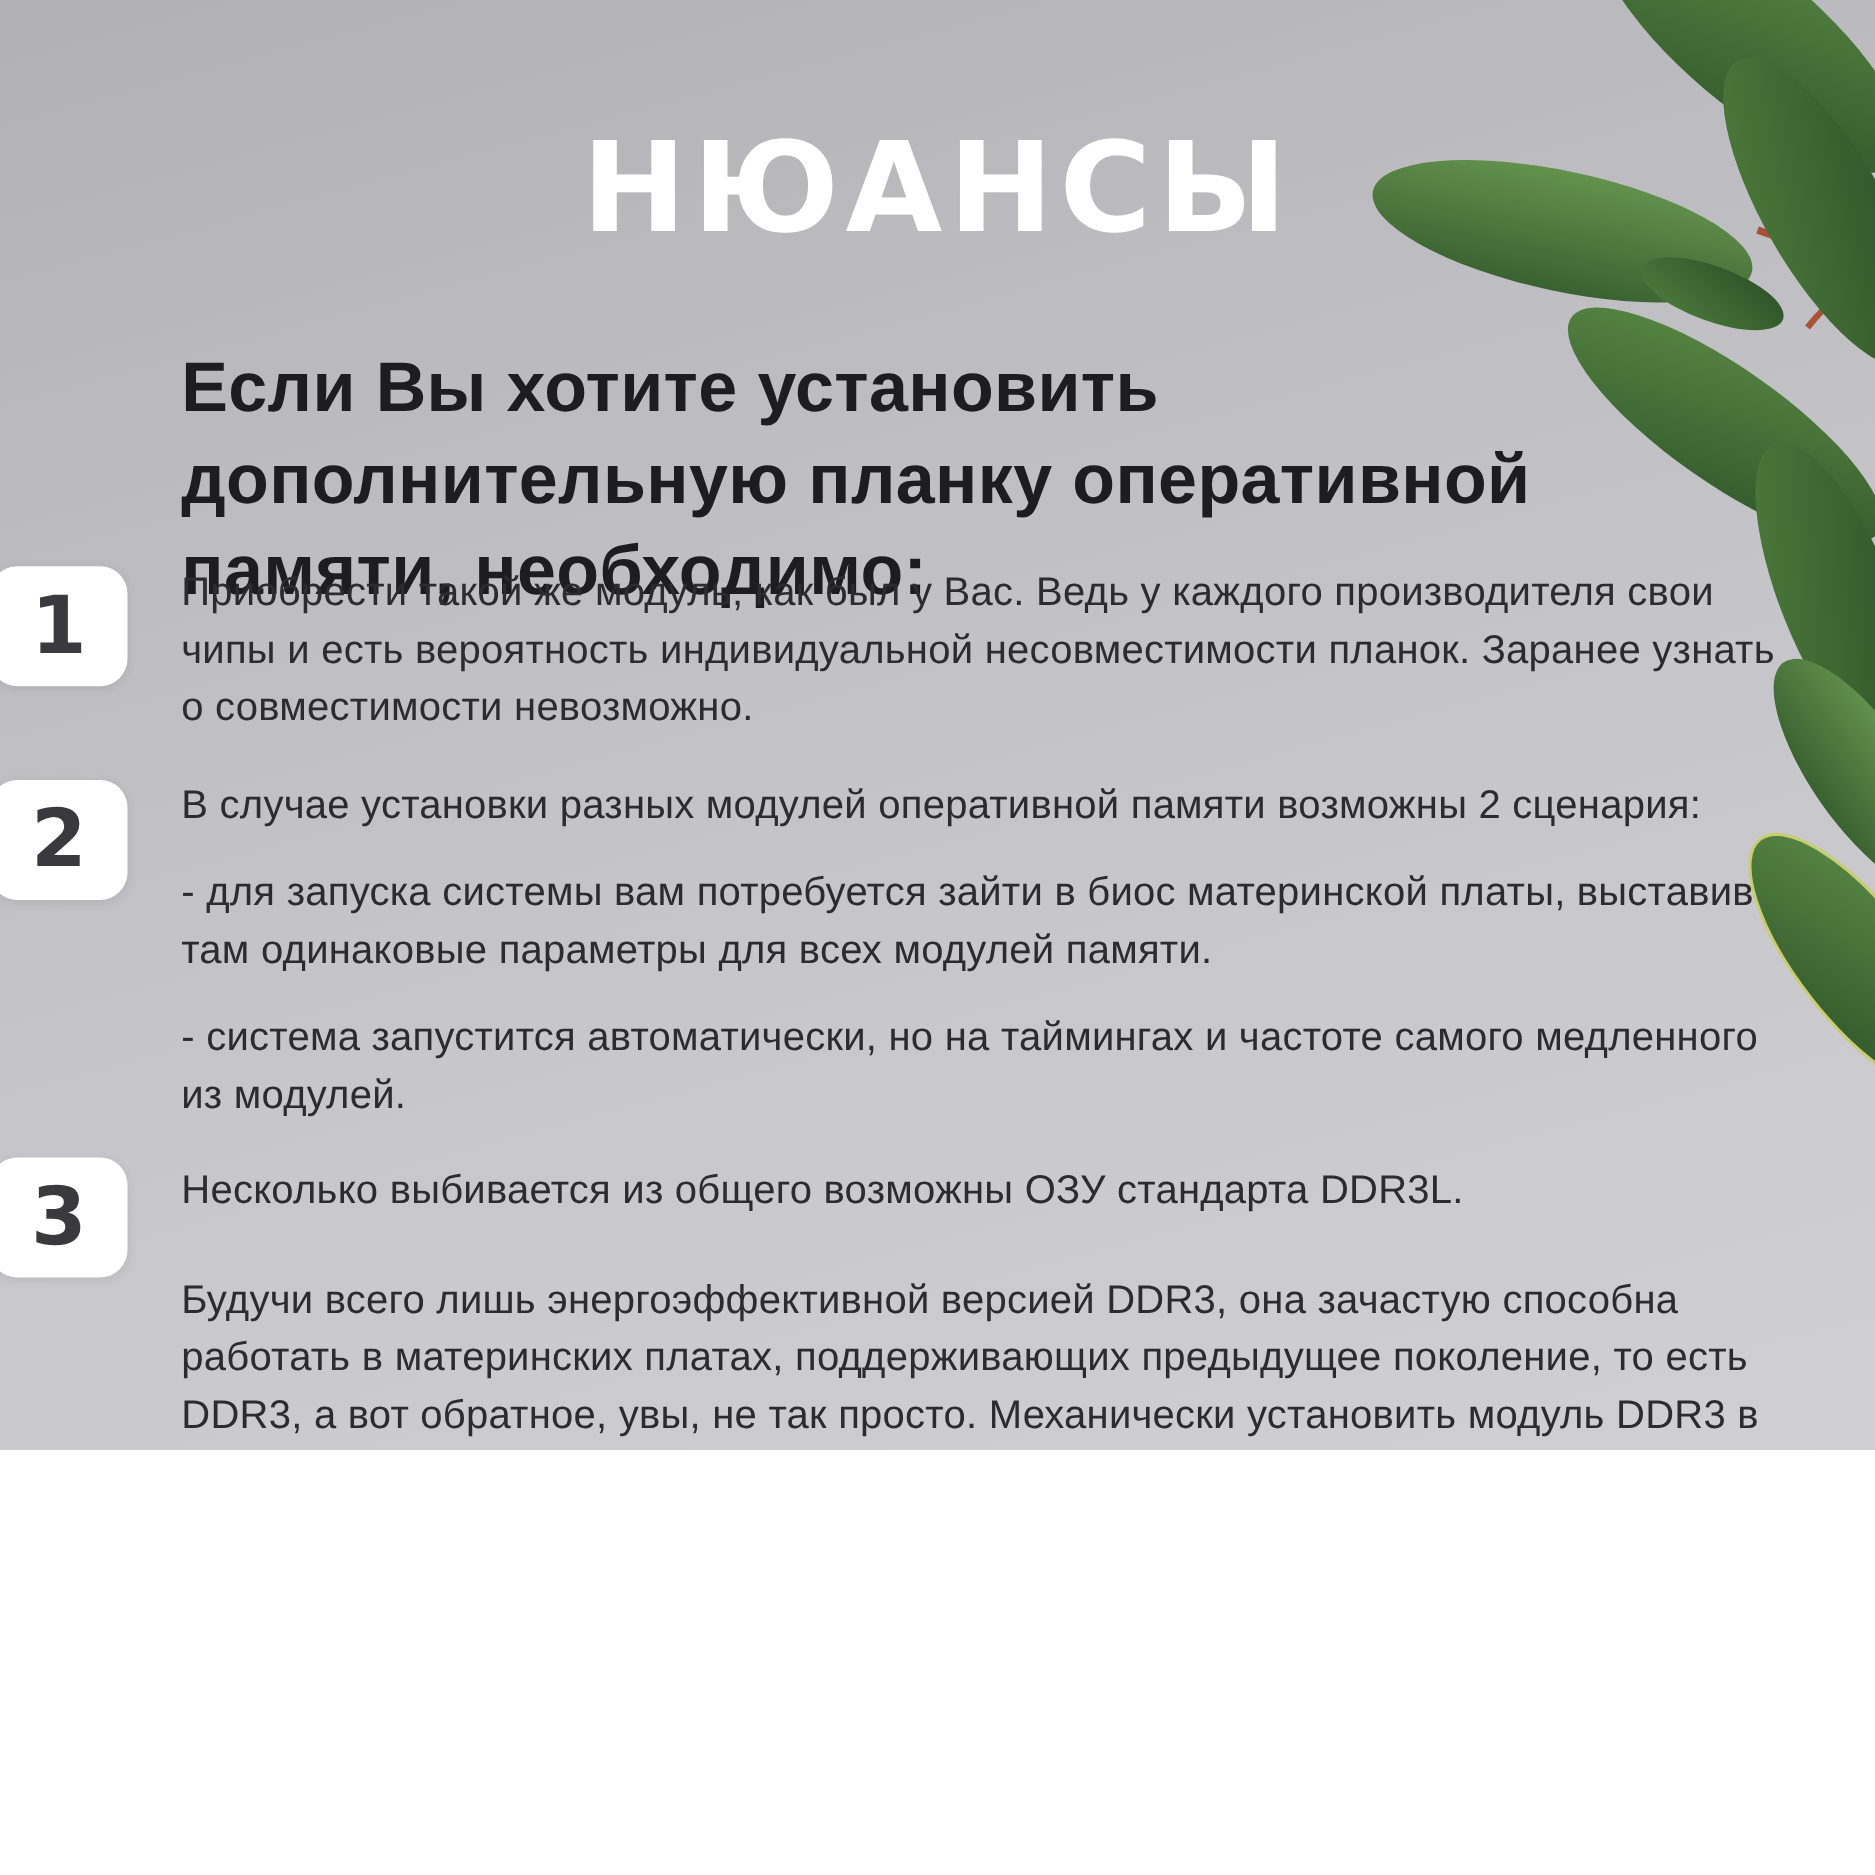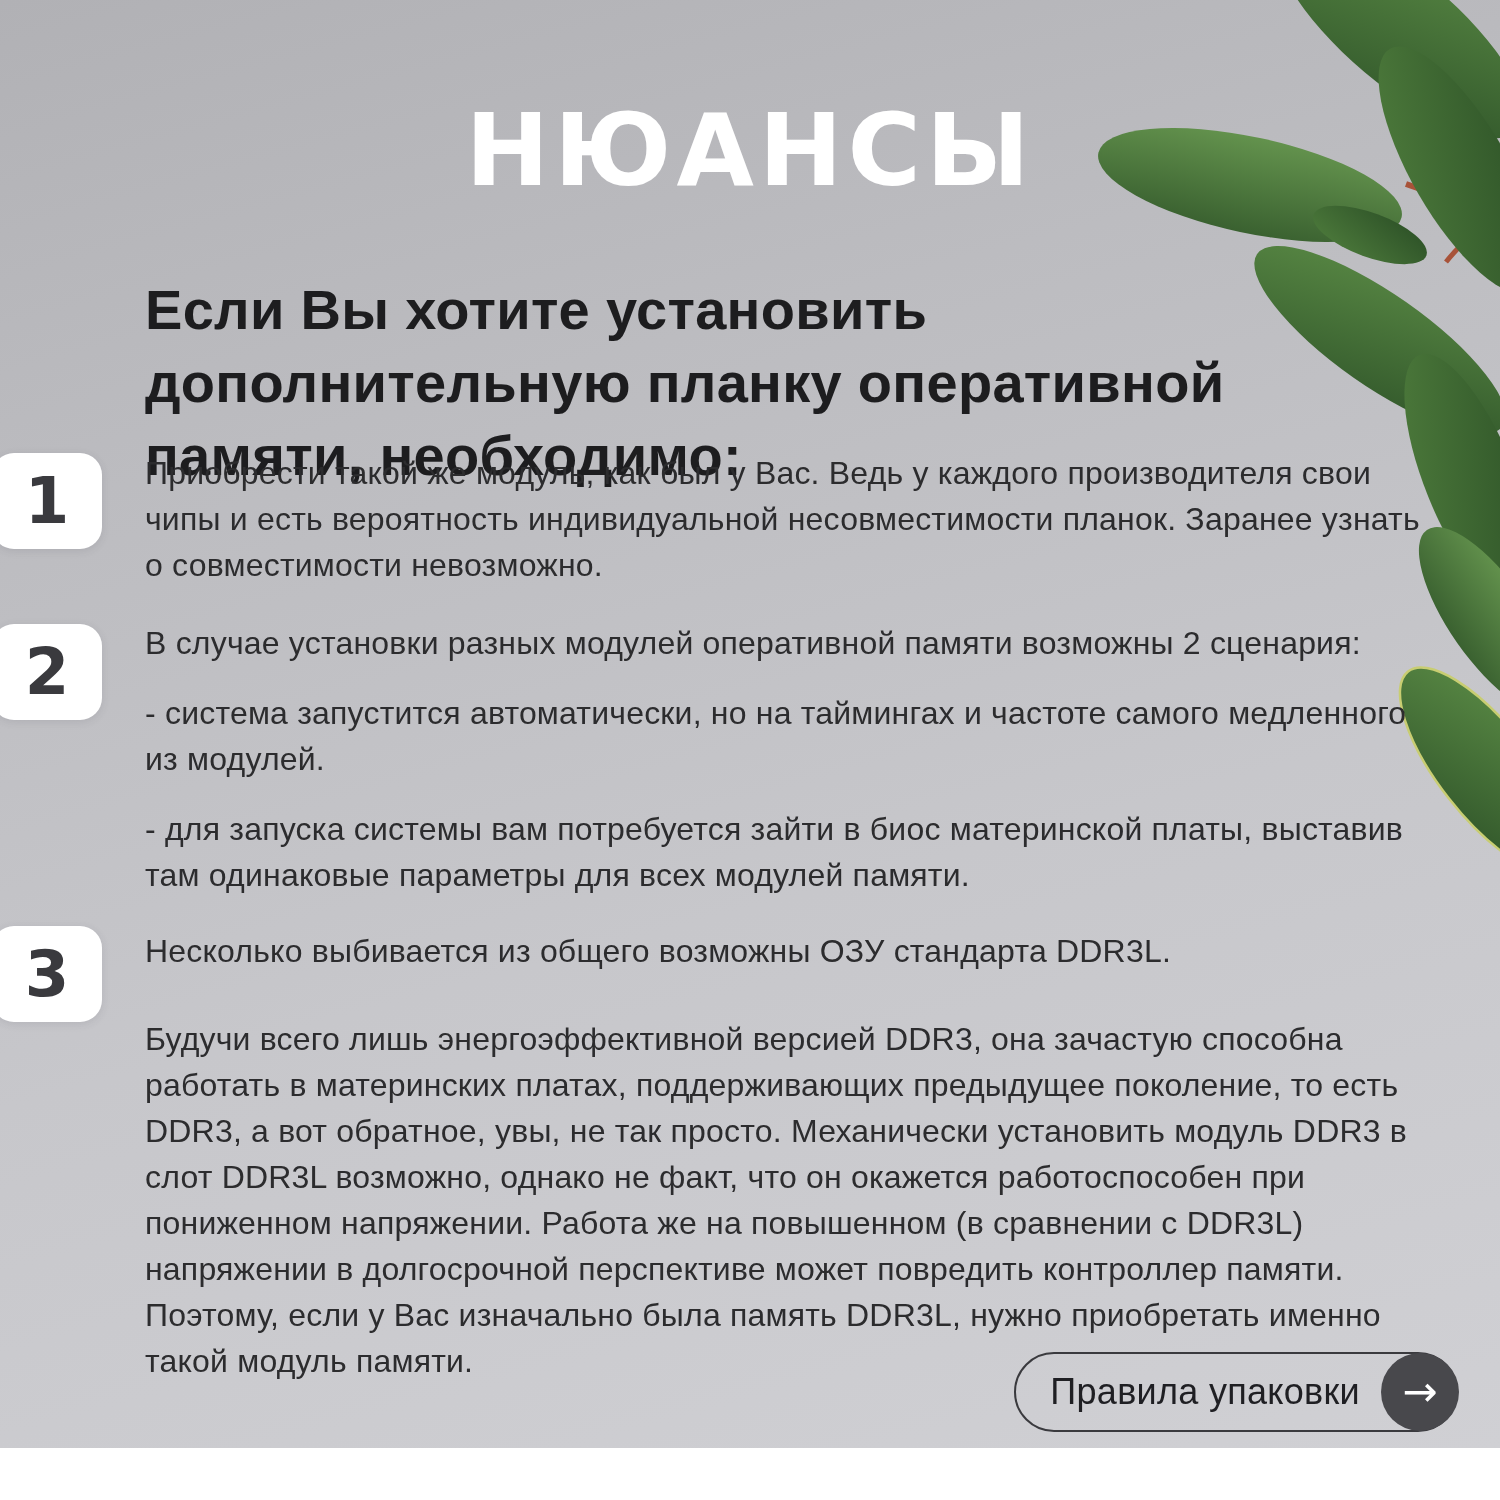--- a/index.html
+++ b/index.html
@@ -1,18 +1,18 @@
 <!DOCTYPE html>
 <html lang="ru"><head>
 <meta charset="utf-8">
 <style>
   html,body { margin:0; padding:0; }
   .page {
     position:relative;
-    width:1500px; height:1448px;
+    width:1500px; height:1160px;
     overflow:hidden;
     font-family:"Liberation Sans", sans-serif;
     background:linear-gradient(165deg,#b1b1b5 0%,#bcbcc0 28%,#c7c7cb 60%,#d0d0d4 100%);
   }
   .leaves { position:absolute; top:0; right:0; pointer-events:none; }
 
   .title {
     position:absolute; top:92px; left:0; right:0; margin:0;
     text-align:center;
     color:#ffffff;
@@ -110,22 +110,22 @@
   </div>
   <div class="item-text" id="item-text-1">
     <p>Приобрести такой же модуль, как был у Вас. Ведь у каждого производителя свои чипы и есть вероятность индивидуальной несовместимости планок. Заранее узнать о совместимости невозможно.</p>
   </div>
 
   <div class="badge" id="badge-2">
     <span>2</span>
   </div>
   <div class="item-text" id="item-text-2">
     <p>В случае установки разных модулей оперативной памяти возможны 2 сценария:</p>
+    <p>- для запуска системы вам потребуется зайти в биос материнской платы, выставив там одинаковые параметры для всех модулей памяти.</p>
     <p>- система запустится автоматически, но на таймингах и частоте самого медленного из модулей.</p>
-    <p>- для запуска системы вам потребуется зайти в биос материнской платы, выставив там одинаковые параметры для всех модулей памяти.</p>
   </div>
 
   <div class="badge" id="badge-3">
     <span>3</span>
   </div>
   <div class="item-text" id="item-text-3">
     <p>Несколько выбивается из общего возможны ОЗУ стандарта DDR3L.</p>
     <p>Будучи всего лишь энергоэффективной версией DDR3, она зачастую способна работать в материнских платах, поддерживающих предыдущее поколение, то есть DDR3, а вот обратное, увы, не так просто. Механически установить модуль DDR3 в слот DDR3L возможно, однако не факт, что он окажется работоспособен при пониженном напряжении. Работа же на повышенном (в сравнении с DDR3L) напряжении в долгосрочной перспективе может повредить контроллер памяти. Поэтому, если у Вас изначально была память DDR3L, нужно приобретать именно такой модуль памяти.</p>
   </div>
 

